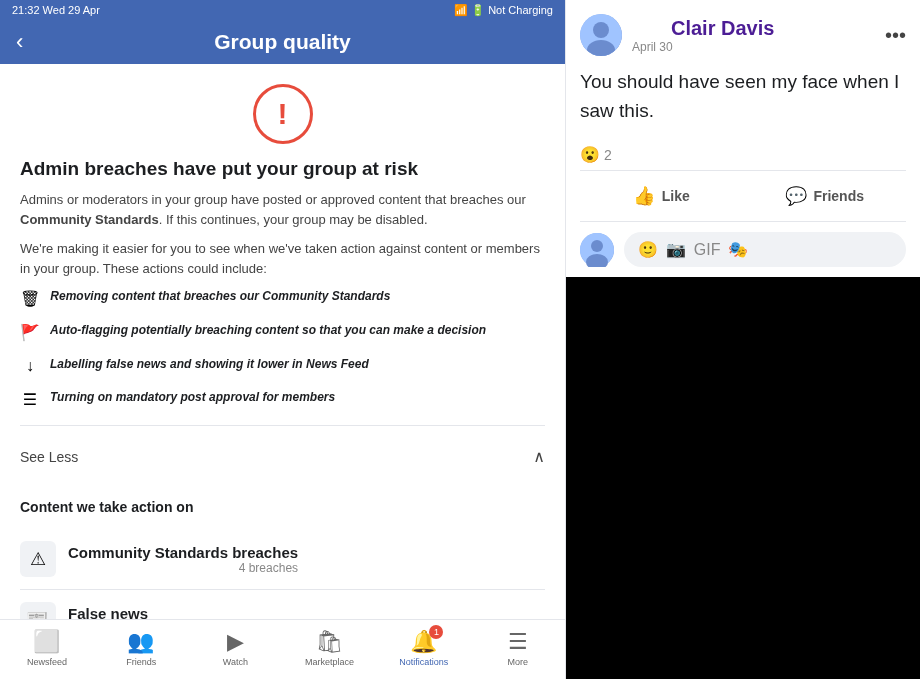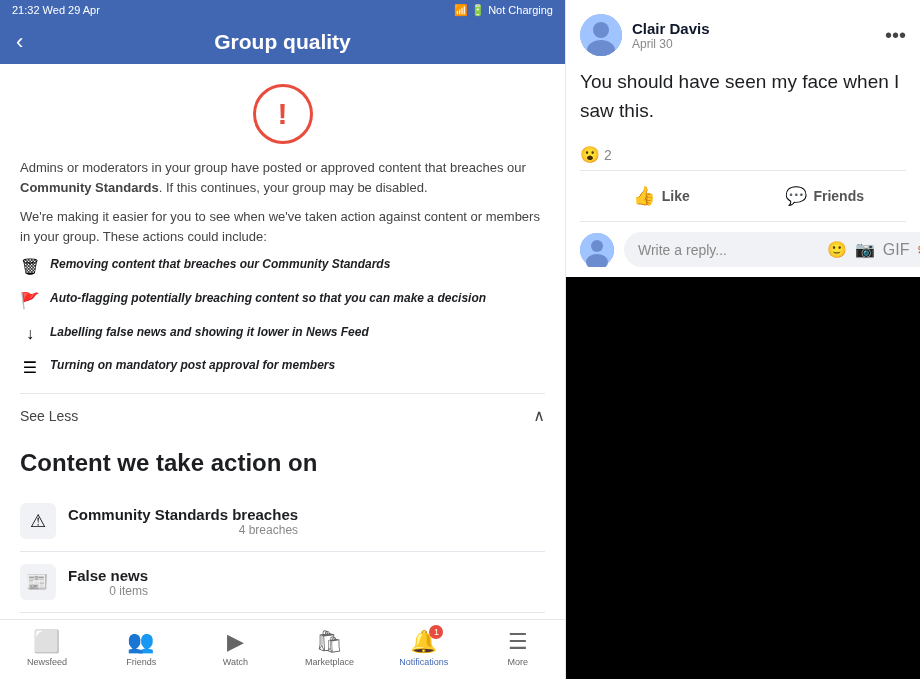--- a/index.html
+++ b/index.html
@@ -132,34 +132,34 @@
       font-weight: 600;
       line-height: 1.4;
       font-style: italic;
     }
 
     .see-less-row {
       display: flex;
       justify-content: space-between;
       align-items: center;
       border-top: 1px solid #e4e6eb;
-      padding: 12px 0;
+      padding: 21px 0;
       cursor: pointer;
     }
     .see-less-text {
       font-size: 14px;
       color: #444;
     }
     .chevron-up {
       font-size: 16px;
       color: #444;
     }
 
     .section-title {
-      font-size: 24px;
+      font-size: 14px;
       font-weight: 700;
       color: #1c1e21;
       margin: 12px 0 14px 0;
     }
 
     .content-item {
       display: flex;
       align-items: center;
       gap: 12px;
       padding: 12px 0;
@@ -261,23 +261,24 @@
       height: 42px;
       border-radius: 50%;
       background: linear-gradient(135deg, #a0c4ff, #6b8cce);
       overflow: hidden;
       display: flex;
       align-items: center;
       justify-content: center;
       font-size: 18px;
     }
     .user-name {
-      font-size: 15px;
+      font-size: 20px;
       font-weight: 700;
-      color: #0f172a;
+      color: #4c1d95;
+      margin-left: 39px;
     }
     .post-date {
       font-size: 12px;
       color: #888;
     }
     .more-icon {
       font-size: 20px;
       color: #444;
       cursor: pointer;
     }
@@ -376,20 +377,21 @@
   </div>
 
   <div class="content-area">
 
     <div class="warning-icon-wrap">
       <div class="warning-circle">
         <span class="warning-exclaim">!</span>
       </div>
     </div>
 
+    <div class="breach-title">Admin breaches have put your group at risk</div>
 
     <p class="breach-desc">
       <span>Admins or moderators in your group have posted or approved content that breaches our </span><strong>Community Standards</strong><span>. If this continues, your group may be disabled.</span>
     </p>
 
     <p class="breach-desc">We're making it easier for you to see when we've taken action against content or members in your group. These actions could include:</p>
 
     <ul class="action-list">
       <li class="action-item">
         <span class="action-icon">🗑</span>
@@ -508,21 +510,20 @@
 
   <div class="reply-input-row">
     <div class="reply-avatar">
       <svg width="34" height="34" viewBox="0 0 34 34">
         <circle cx="17" cy="17" r="17" fill="#a0c4ff"></circle>
         <circle cx="17" cy="13" r="6" fill="#6b8cce"></circle>
         <ellipse cx="17" cy="29" rx="11" ry="8" fill="#6b8cce"></ellipse>
       </svg>
     </div>
     <div class="reply-input-wrap">
-      <input type="text" class="reply-input" placeholder="Write a reply..." style="">
       <span class="input-icon">🙂</span>
       <span class="input-icon">📷</span>
       <span class="input-icon">GIF</span>
       <span class="input-icon">🎭</span>
     </div>
   </div>
 
   <div class="right-bottom-space"></div>
 </div>
 

